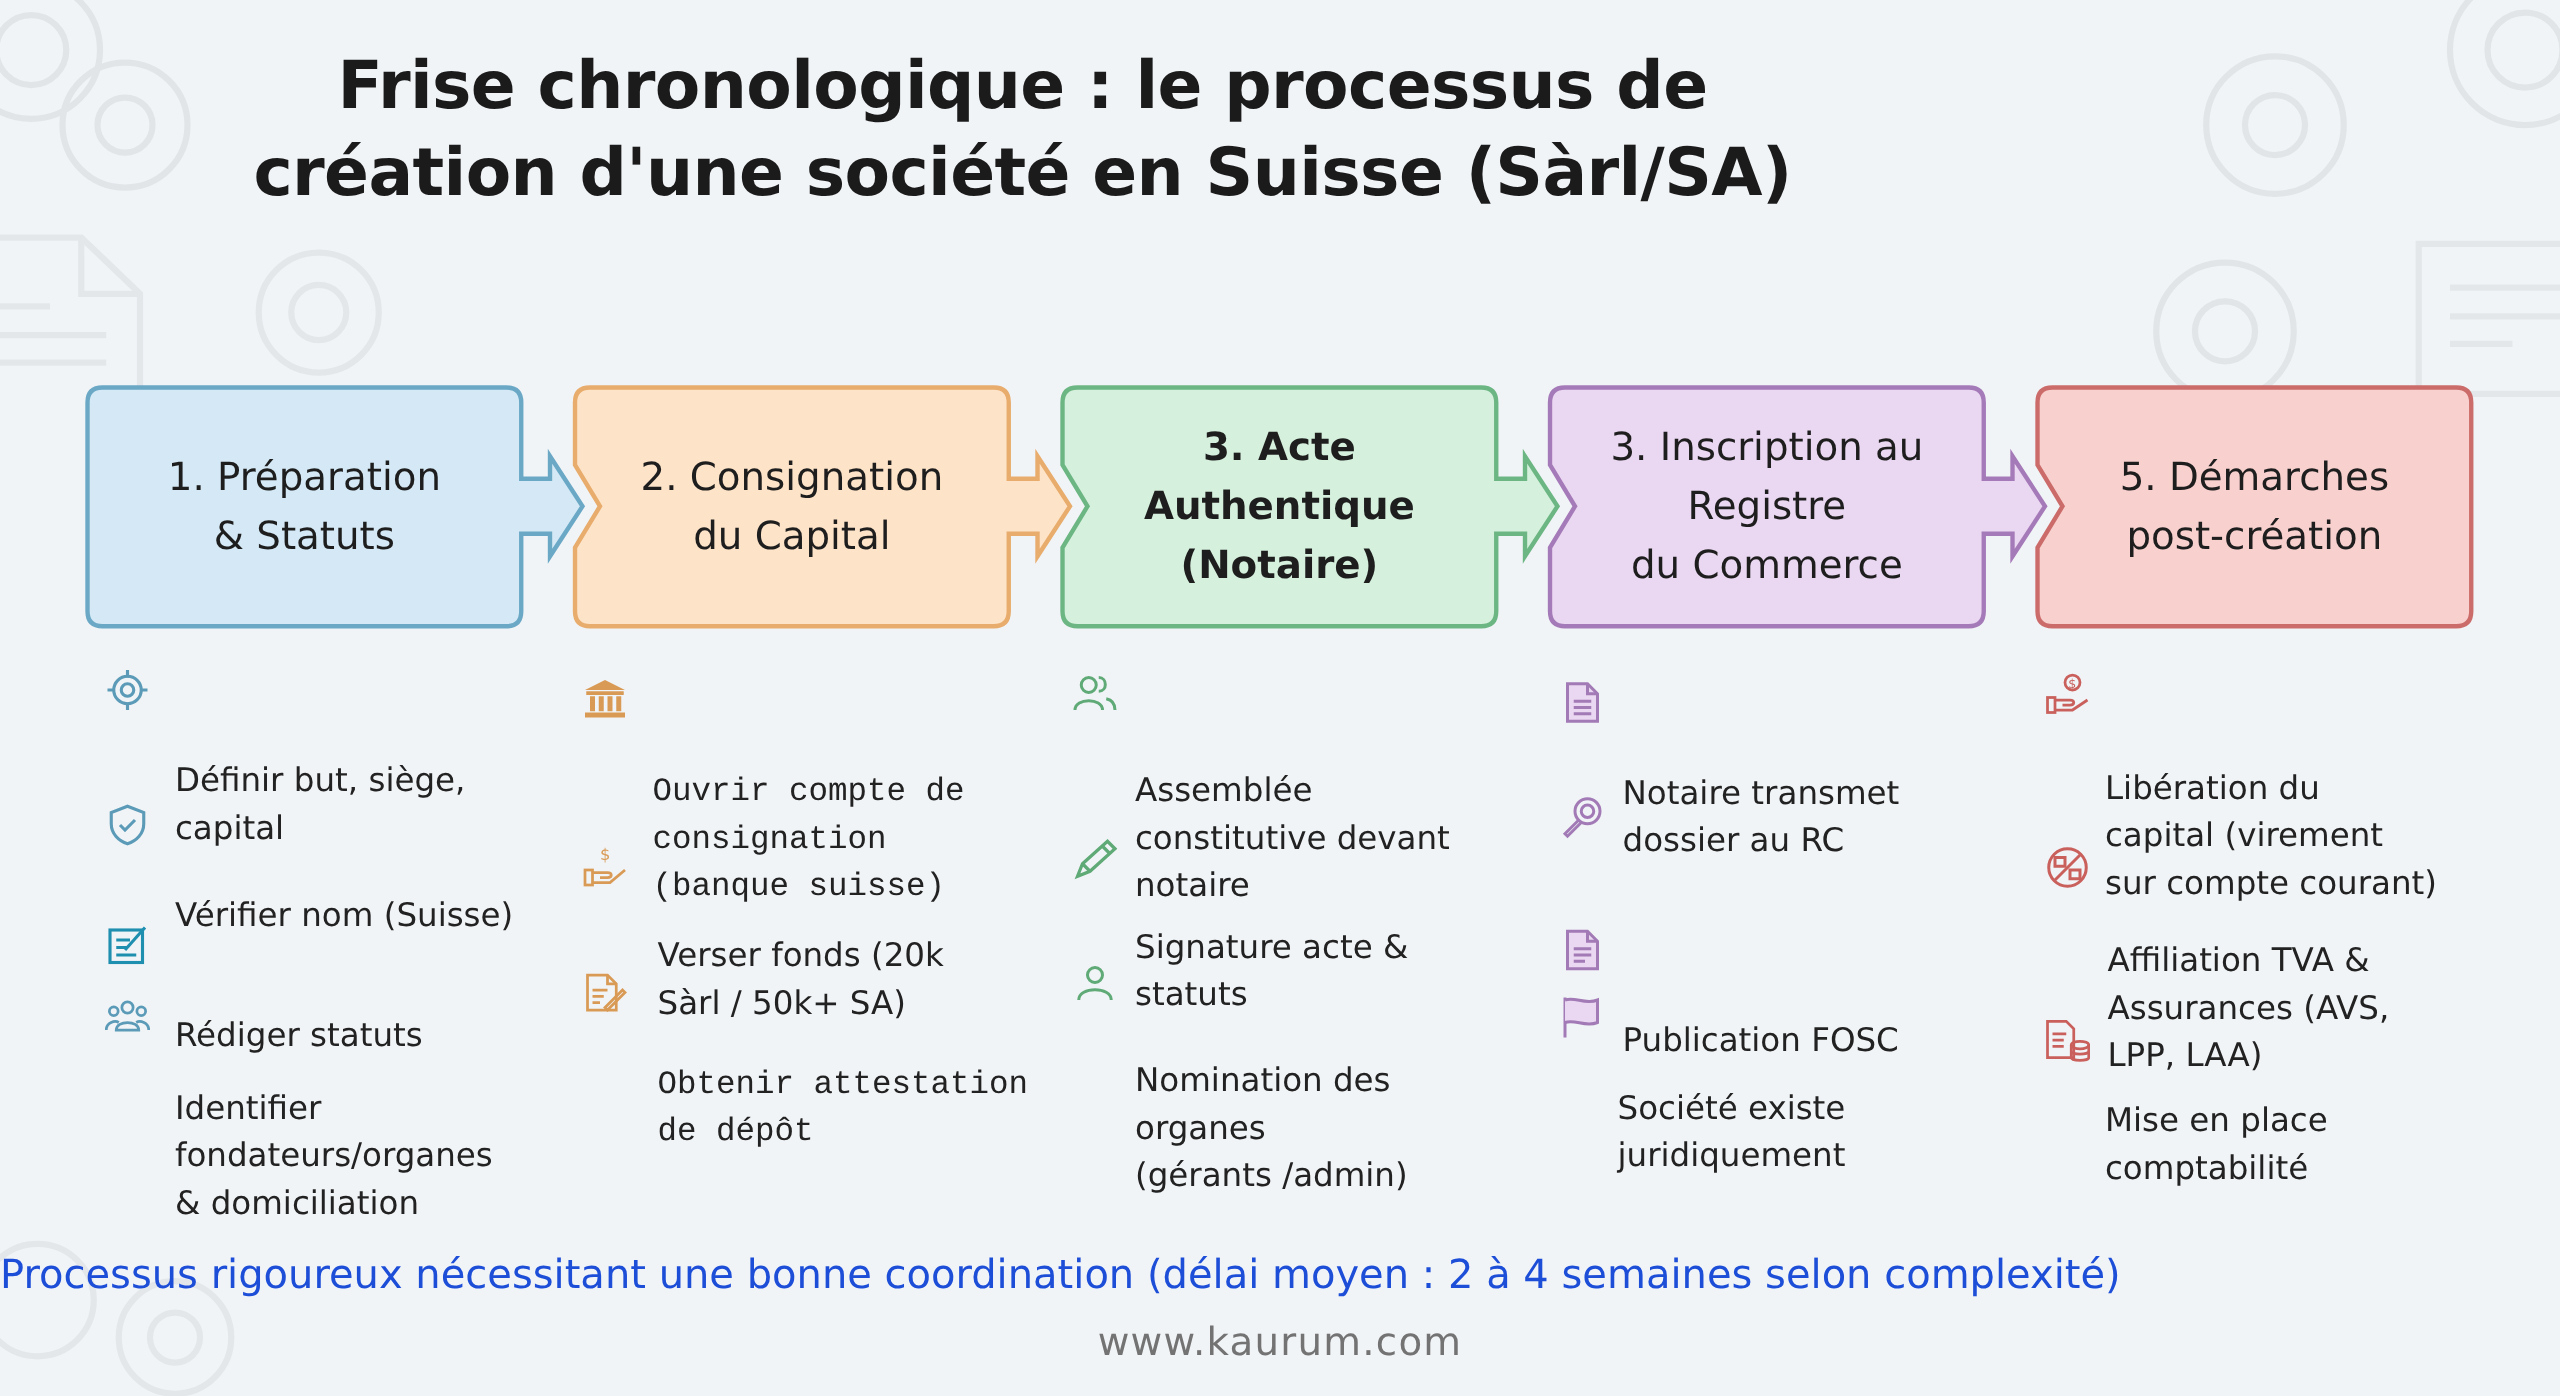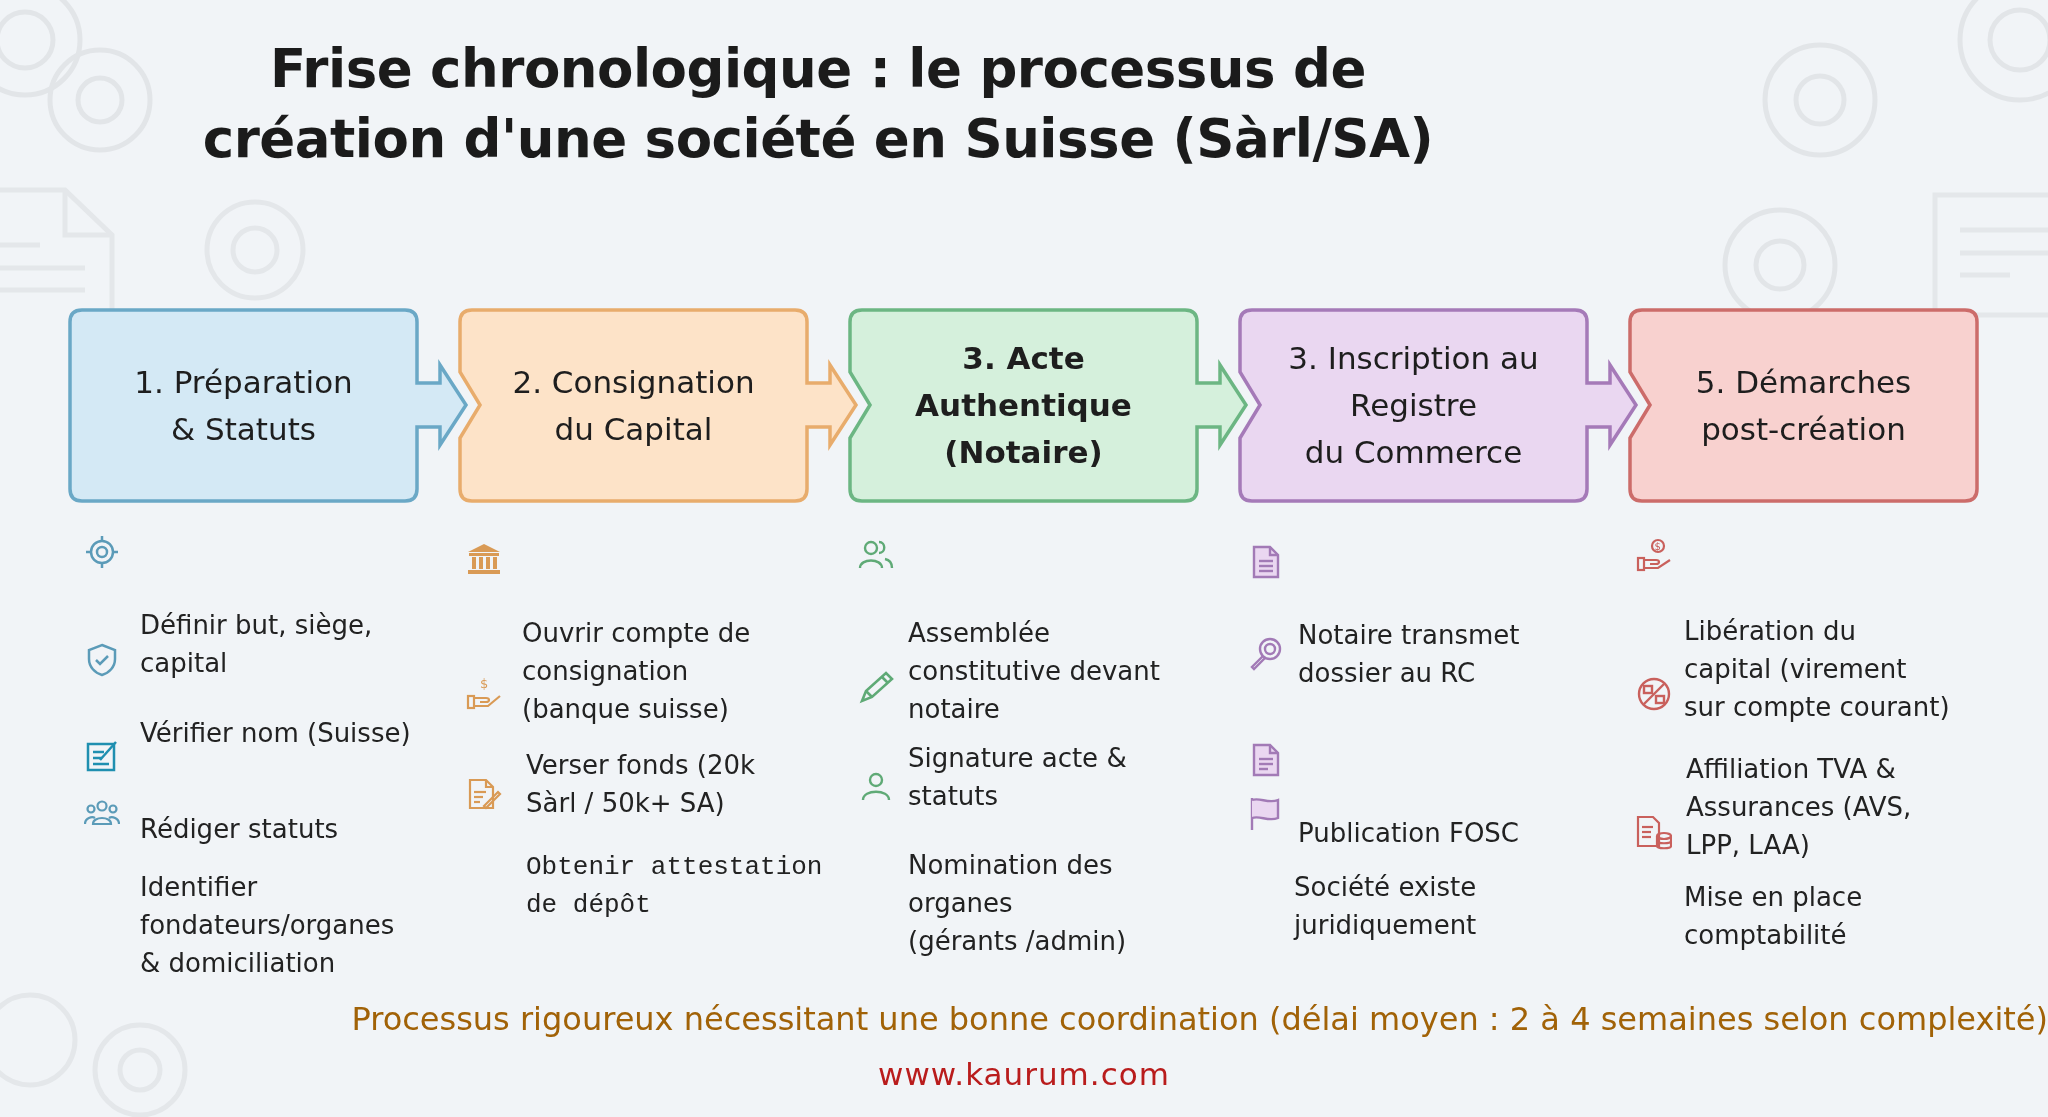--- a/index.html
+++ b/index.html
@@ -23,26 +23,26 @@
   .step .label {
     position:absolute; left:0; top:0; width:351px; height:195px;
     display:flex; align-items:center; justify-content:center; text-align:center;
     font-family:"DejaVu Sans", sans-serif; font-size:31px; line-height:47px; color:#1e1e1e;
     white-space:pre-line;
   }
   .list { position:absolute; top:530px; width:370px; }
   .item { position:relative; padding-left:66px; font-size:26px; line-height:38px; color:#222; white-space:pre-line; }
   .item .ic { position:absolute; left:10px; top:4px; width:36px; height:36px; }
   .footer-text {
-    position:absolute; left:0; width:2048px; top:1000px; text-align:right;
-    font-size:32px; color:#a16207; white-space:nowrap;
+    position:absolute; left:0; width:2048px; top:1000px; text-align:left;
+    font-size:32px; color:#1d4ed8; white-space:nowrap;
   }
   .footer-url {
     position:absolute; left:0; width:2048px; top:1056px; text-align:center;
-    font-size:31px; color:#b91c1c; letter-spacing:1px;
+    font-size:31px; color:#737373; letter-spacing:1px;
   }
 </style>
 </head>
 <body>
 
 <svg class="bg-deco" style="left:0;top:0" width="180" height="300" viewBox="0 0 180 300">
   <g fill="none" stroke="#e2e5e8" stroke-width="5">
     <circle cx="25" cy="40" r="55"></circle>
       <circle cx="25" cy="40" r="28"></circle>
     <circle cx="100" cy="100" r="50"></circle>
@@ -185,21 +185,21 @@
           <path d="M35 28 C35 22 28 20 25 22"></path>
         </g>
       </svg>
     <span>Identifier
 fondateurs/organes
 &amp; domiciliation</span>
   </div>
 </div>
 
 <div class="list" style="left:466px;">
-  <div class="item" style="position:absolute;top:8px;padding-left:56px;">
+  <div class="item" style="position:absolute;top:8px;padding-left:56px;font-family:Liberation Mono, monospace;">
     <svg class="ic" style="left:0" viewBox="0 0 36 36">
         <g fill="#d99a55">
           <polygon points="18,2 34,10 2,10"></polygon>
           <rect x="3" y="11" width="30" height="3"></rect>
           <rect x="6" y="15" width="4" height="12"></rect>
           <rect x="13" y="15" width="4" height="12"></rect>
           <rect x="20" y="15" width="4" height="12"></rect>
           <rect x="27" y="15" width="4" height="12"></rect>
           <rect x="2" y="28" width="32" height="4"></rect>
         </g>

